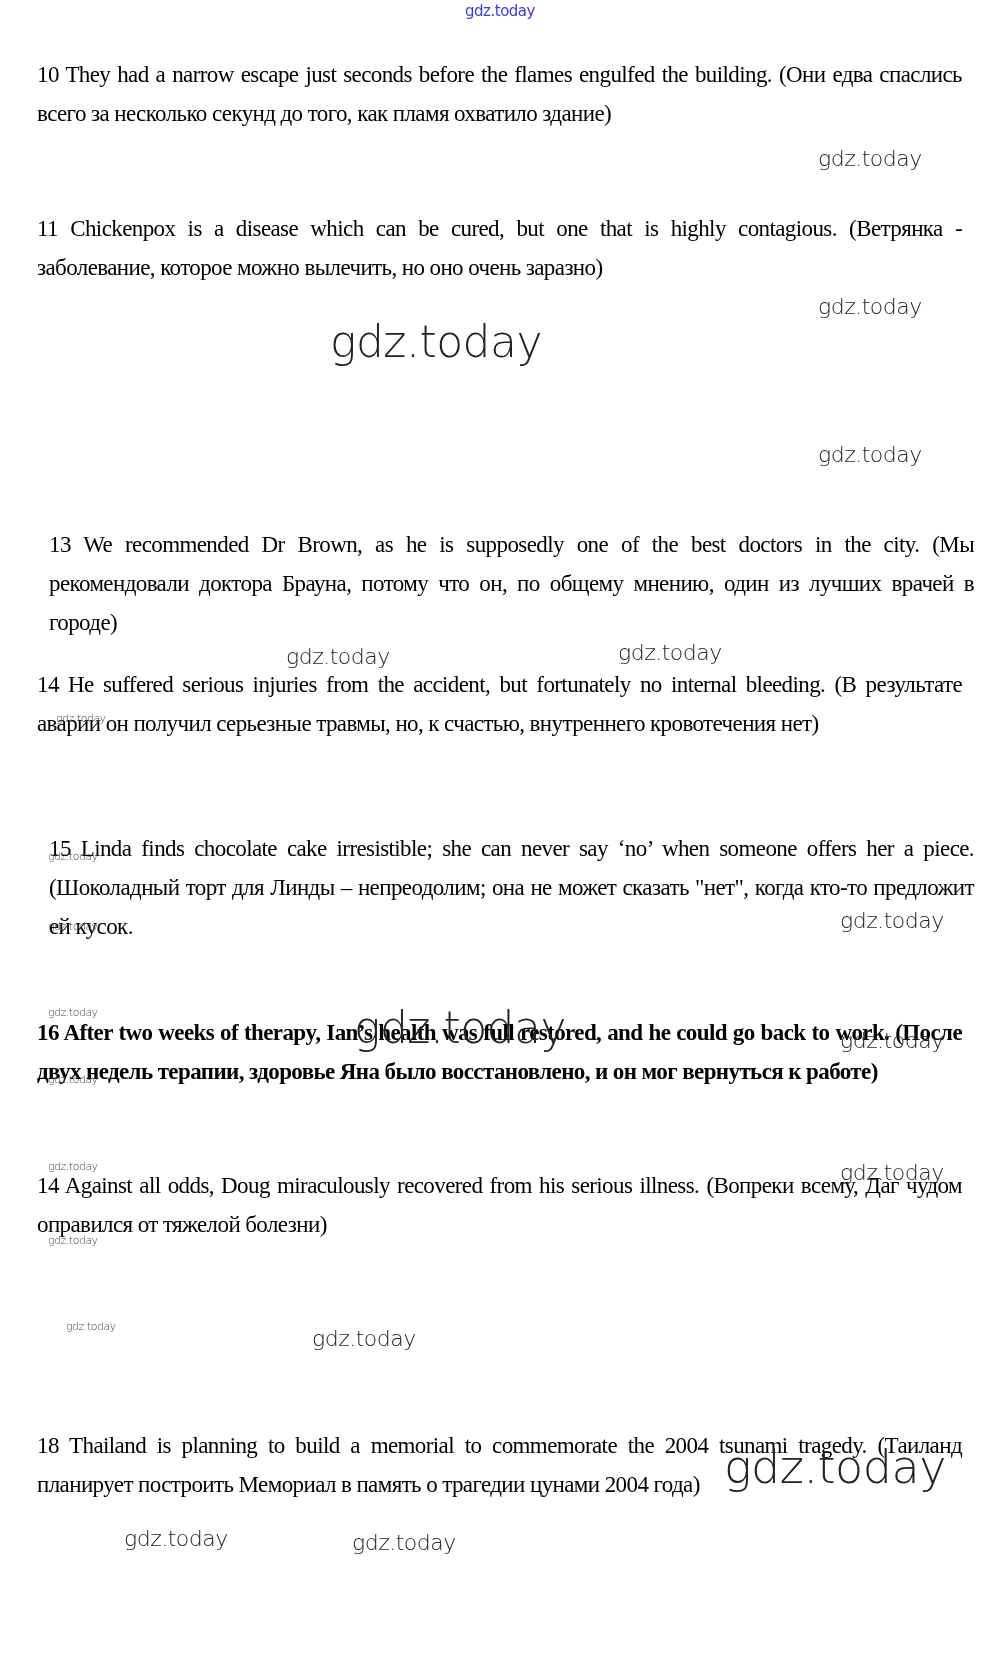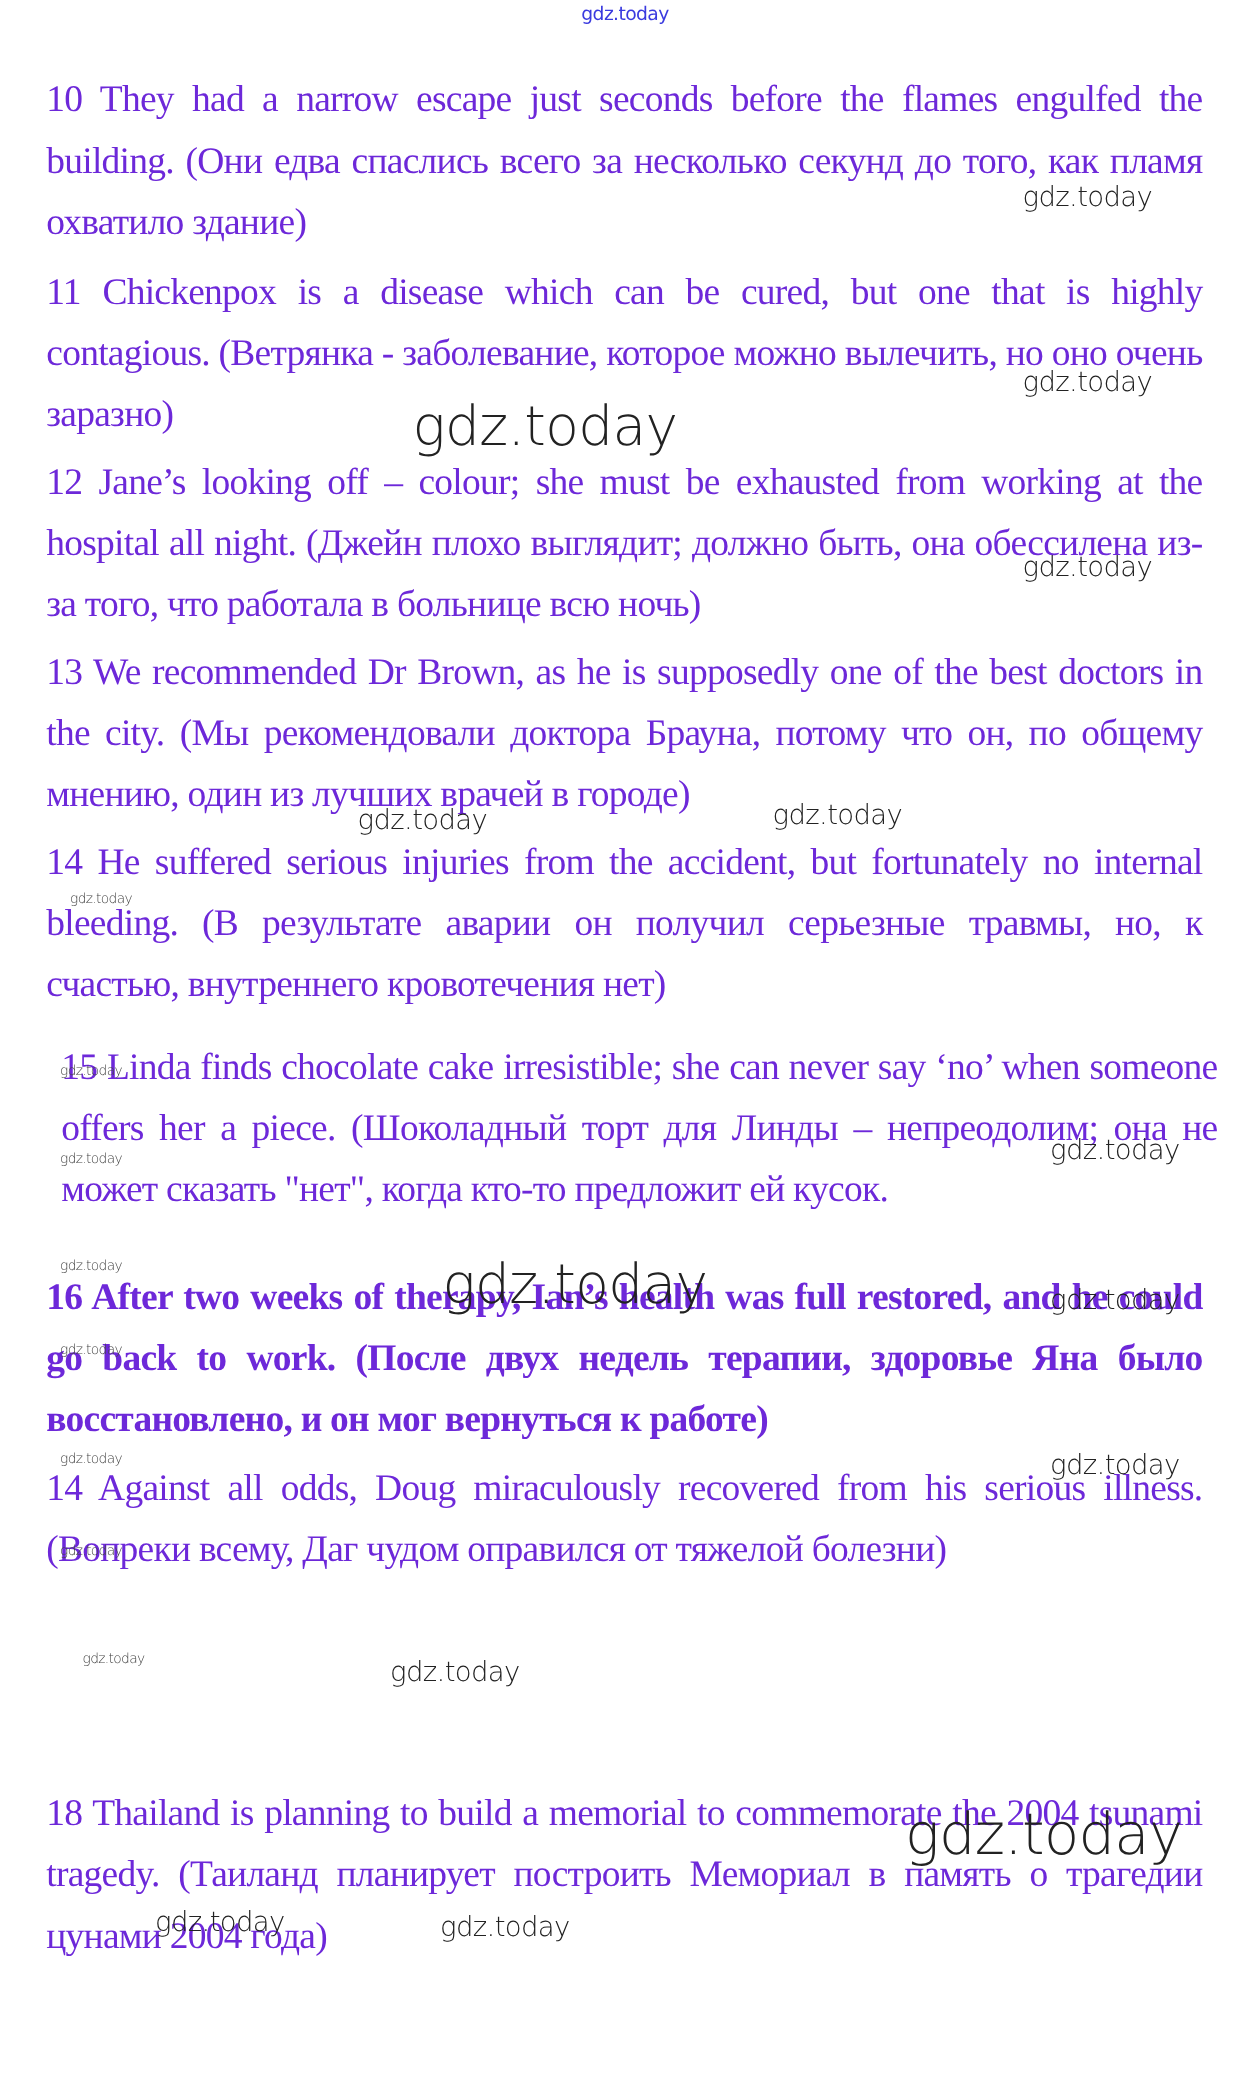--- a/index.html
+++ b/index.html
@@ -5,44 +5,43 @@
   html, body { margin: 0; padding: 0; background: #ffffff; }
   body { width: 1000px; height: 1660px; position: relative; overflow: hidden; }
   .page { position: absolute; left: 0; top: 0; width: 1000px; height: 1660px; }
   .header-wm {
     position: absolute; top: 2px; left: 0; width: 1000px; text-align: center;
     font-family: "DejaVu Sans", sans-serif; font-size: 15px; color: #3a3adf;
     letter-spacing: -0.5px;
   }
   .para {
     position: absolute; left: 37px; width: 925px;
-    font-family: "Liberation Serif", serif; font-size: 30px; line-height: 49px;
-    color: #6d28d9; text-align: justify; letter-spacing: -0.6px;
+    font-family: "Liberation Serif", serif; font-size: 23px; line-height: 39px;
+    color: #000000; text-align: justify; letter-spacing: -0.6px;
     word-spacing: 0px;
   }
   .wm {
     position: absolute; font-family: "DejaVu Sans", sans-serif; color: #222;
     font-weight: 200; letter-spacing: -0.5px; white-space: nowrap;
   }
   .wm-s { font-size: 11px; color: #444; }
   .wm-m { font-size: 22px; }
   .wm-l { font-size: 44px; }
   .wm-xl { font-size: 46px; }
 </style>
 </head>
 <body>
 
 <div class="page">
 
   <div class="header-wm">gdz.today</div>
 
   <p class="para" style="top:55px; margin:0;">10 They had a narrow escape just seconds before the flames engulfed the building. (Они едва спаслись всего за несколько секунд до того, как пламя охватило здание)</p>
   <p class="para" style="top:209px; margin:0;">11 Chickenpox is a disease which can be cured, but one that is highly contagious. (Ветрянка - заболевание, которое можно вылечить, но оно очень заразно)</p>
-  <p class="para" style="top:361px; margin:0;">12 Jane’s looking off – colour; she must be exhausted from working at the hospital all night. (Джейн плохо выглядит; должно быть, она обессилена из-за того, что работала в больнице всю ночь)</p>
-  <p class="para" style="top:513px; margin:0;">13 We recommended Dr Brown, as he is supposedly one of the best doctors in the city. (Мы рекомендовали доктора Брауна, потому что он, по общему мнению, один из лучших врачей в городе)</p>
+  <p class="para" style="top:513px; margin:12px;">13 We recommended Dr Brown, as he is supposedly one of the best doctors in the city. (Мы рекомендовали доктора Брауна, потому что он, по общему мнению, один из лучших врачей в городе)</p>
   <p class="para" style="top:665px; margin:0;">14 He suffered serious injuries from the accident, but fortunately no internal bleeding. (В результате аварии он получил серьезные травмы, но, к счастью, внутреннего кровотечения нет)</p>
   <p class="para" style="top:817px; margin:12px;">15 Linda finds chocolate cake irresistible; she can never say ‘no’ when someone offers her a piece. (Шоколадный торт для Линды – непреодолим; она не может сказать "нет", когда кто-то предложит ей кусок.</p>
   <p class="para" style="top:1013px; margin:0;font-weight:bold;">16 After two weeks of therapy, Ian’s health was full restored, and he could go back to work. (После двух недель терапии, здоровье Яна было восстановлено, и он мог вернуться к работе)</p>
   <p class="para" style="top:1166px; margin:0;">14 Against all odds, Doug miraculously recovered from his serious illness. (Вопреки всему, Даг чудом оправился от тяжелой болезни)</p>
   <p class="para" style="top:1426px; margin:0;">18 Thailand is planning to build a memorial to commemorate the 2004 tsunami tragedy. (Таиланд планирует построить Мемориал в память о трагедии цунами 2004 года)</p>
 
   <span class="wm wm-m" style="left:818px; top:146px;">gdz.today</span>
   <span class="wm wm-m" style="left:818px; top:294px;">gdz.today</span>
   <span class="wm wm-l" style="left:330px; top:316px;">gdz.today</span>
   <span class="wm wm-m" style="left:818px; top:442px;">gdz.today</span>

